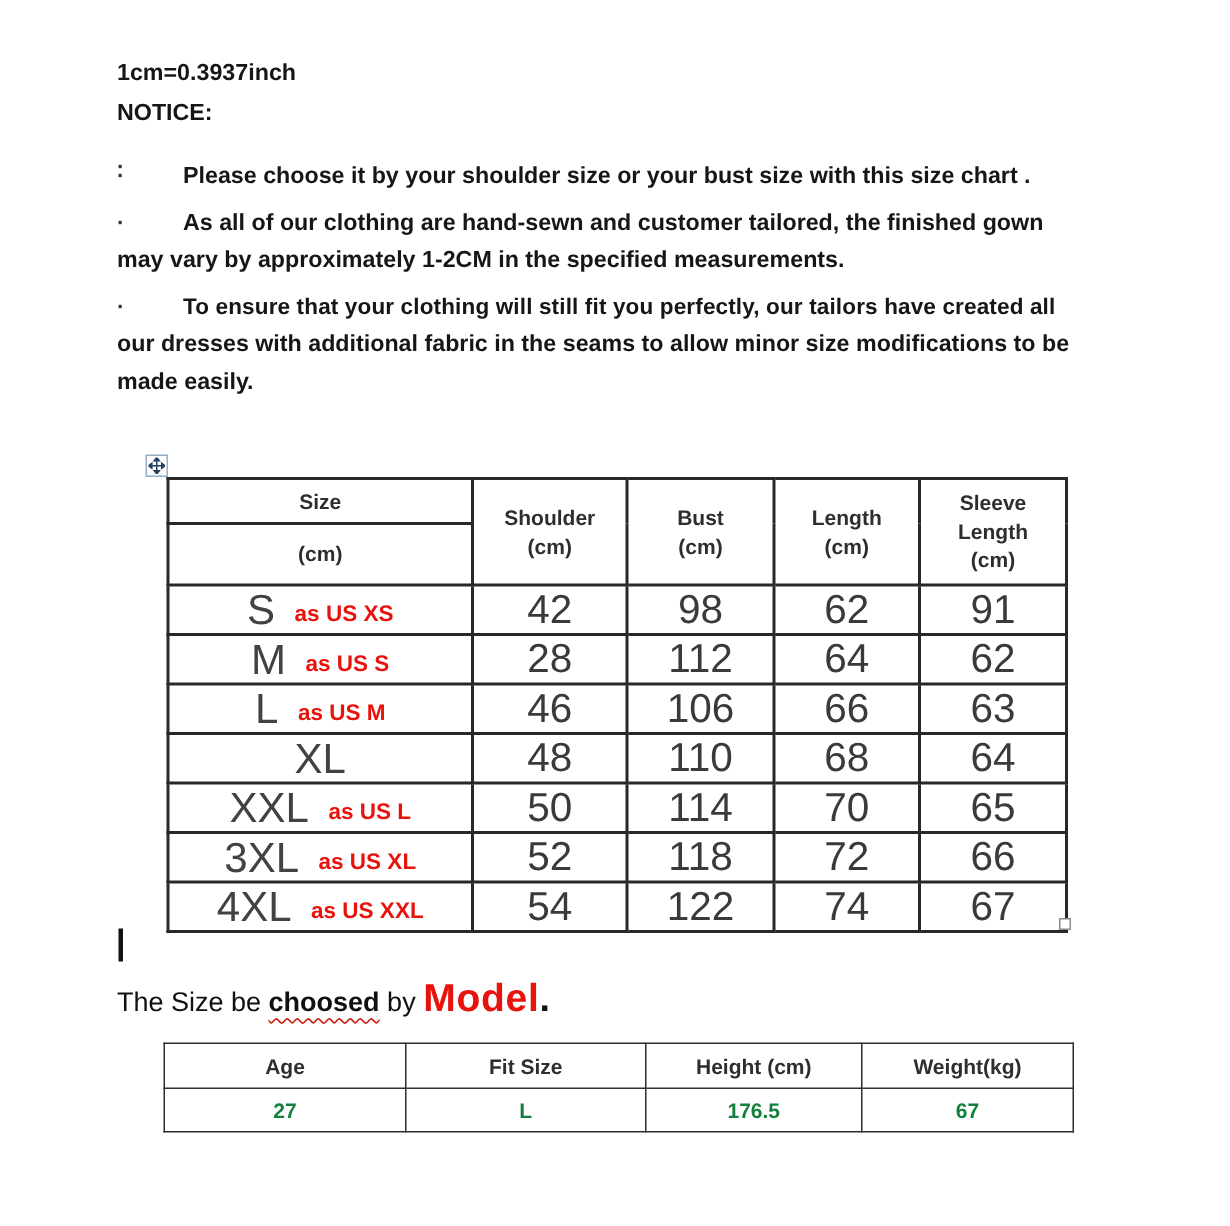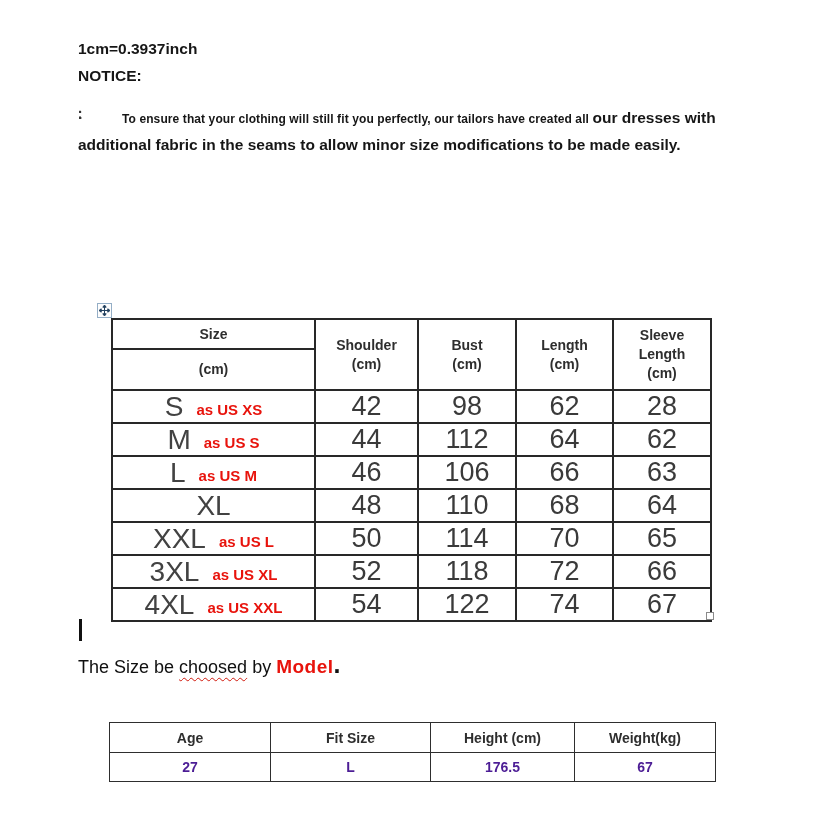--- a/index.html
+++ b/index.html
@@ -13,21 +13,21 @@
   
   .t-line { position:absolute; left:78px; font-size:15.5px; font-weight:700; color:#161616; white-space:nowrap; }
   #conversion { top:40px; }
   #notice-heading { top:67px; }
 
   #bullets { position:absolute; left:78px; top:99px; width:652px; }
   .bullet { position:relative; text-indent:44px; line-height:25px; margin-bottom:6px;
             font-size:15.5px; font-weight:700; color:#161616; }
   .bullet .dot { position:absolute; left:0; top:0; text-indent:0; font-size:15px; color:#333; }
   .seg-normal { font-size:15.5px; font-weight:700; }
-  .seg-small  { font-size:12px; font-weight:700; letter-spacing:0.1px; }
+  .seg-small  { font-size:15px; font-weight:700; letter-spacing:0.1px; }
 
   
   #size-table-wrap { position:absolute; left:111px; top:318px; }
   table { border-collapse:collapse; table-layout:fixed;padding-left:44px; }
   #size-table { width:599px; }
   #size-table th, #size-table td { border:2px solid #282828; text-align:center; vertical-align:middle; padding:0; }
   #size-table th { font-size:14px; font-weight:700; color:#2e2e2e; line-height:19px; }
   tr.hrow1 { height:30px; }
   tr.hrow2 { height:41px; }
   tr.drow  { height:31.5px; }
@@ -40,43 +40,43 @@
   
   #move-handle { position:absolute; left:97px; top:303px; width:15px; height:15px;
     border:1px solid #94aec6; background:#fdfdfd; display:flex; align-items:center; justify-content:center; }
   #resize-handle { position:absolute; left:706px; top:612px; width:8px; height:8px;
     border:1px solid #8a8a8a; background:#ffffff; }
   #text-cursor { position:absolute; left:79px; top:619px; width:2.5px; height:22px; background:#111; }
 
   
   #model-line { position:absolute; left:78px; top:650px; font-size:18px; font-weight:400; color:#101010; white-space:nowrap; }
   #model-line .plain { font-size:18px; }
-  #model-line .squiggle { text-decoration:underline wavy #d11a0e; text-decoration-thickness:1px; text-underline-offset:4px; }
-  #model-line .model-word { font-size:19px; font-weight:700; color:#e8130c; letter-spacing:0.5px; }
+  #model-line .squiggle { text-decoration:underline wavy #d11a0e; text-decoration-thickness:1px; text-underline-offset:4px;font-weight:bold; }
+  #model-line .model-word { font-size:26px; font-weight:700; color:#e8130c; letter-spacing:0.5px; }
   #model-line .period { font-size:25px; font-weight:700; color:#101010; }
 
   
-  #model-table-wrap { position:absolute; left:109px; top:695px;margin-top:27px; }
+  #model-table-wrap { position:absolute; left:109px; top:695px; }
   #model-table { width:606px; }
   #model-table th, #model-table td { border:1.5px solid #2e2e2e; text-align:center; vertical-align:middle; }
   #model-table th { height:30px; font-size:14px; font-weight:700; color:#2e2e2e; }
-  #model-table td { height:29px; font-size:14px; font-weight:700; color:#4c1d95; }
+  #model-table td { height:29px; font-size:14px; font-weight:700; color:#15803d; }
 </style>
 </head>
 <body>
 
 <div id="page">
 
   <div class="t-line" id="conversion">1cm=0.3937inch</div>
   <div class="t-line" id="notice-heading">NOTICE:</div>
 
   <div id="bullets">
       <p class="bullet"><span class="dot">·</span></p>
-      <p class="bullet"><span class="dot">·</span></p>
-      <p class="bullet"><span class="dot">·</span></p>
+      <p class="bullet"><span class="dot">·</span><span class="seg-normal">Please choose it by your shoulder size or your bust size with this size chart .</span></p>
+      <p class="bullet"><span class="dot">·</span><span class="seg-normal">As all of our clothing are hand-sewn and customer tailored, the finished gown may vary by approximately 1-2CM in the specified measurements.</span></p>
       <p class="bullet"><span class="dot">·</span><span class="seg-small">To ensure that your clothing will still fit you perfectly, our tailors have created all </span><span class="seg-normal">our dresses with additional fabric in the seams to allow minor size modifications to be made easily.</span></p>
     </div>
 
   <div id="move-handle">
     <svg width="11" height="11" viewBox="0 0 11 11">
       <g stroke="#23415f" stroke-width="1" fill="#23415f">
         <line x1="5.5" y1="1.5" x2="5.5" y2="9.5"></line>
         <line x1="1.5" y1="5.5" x2="9.5" y2="5.5"></line>
         <polygon points="5.5,0 3.8,2.2 7.2,2.2"></polygon>
         <polygon points="5.5,11 3.8,8.8 7.2,8.8"></polygon>
@@ -124,30 +124,30 @@
           <tr class="drow">
             <td class="size-cell">
               <div class="size-cell-inner">
                 <span class="size-letter">S</span>
                 <span class="us-note">as US XS</span>
               </div>
             </td>
             <td class="num-cell">42</td>
             <td class="num-cell">98</td>
             <td class="num-cell">62</td>
-            <td class="num-cell">28</td>
+            <td class="num-cell">91</td>
           </tr>
           <tr class="drow">
             <td class="size-cell">
               <div class="size-cell-inner">
                 <span class="size-letter">M</span>
                 <span class="us-note">as US S</span>
               </div>
             </td>
-            <td class="num-cell">44</td>
+            <td class="num-cell">28</td>
             <td class="num-cell">112</td>
             <td class="num-cell">64</td>
             <td class="num-cell">62</td>
           </tr>
           <tr class="drow">
             <td class="size-cell">
               <div class="size-cell-inner">
                 <span class="size-letter">L</span>
                 <span class="us-note">as US M</span>
               </div>

